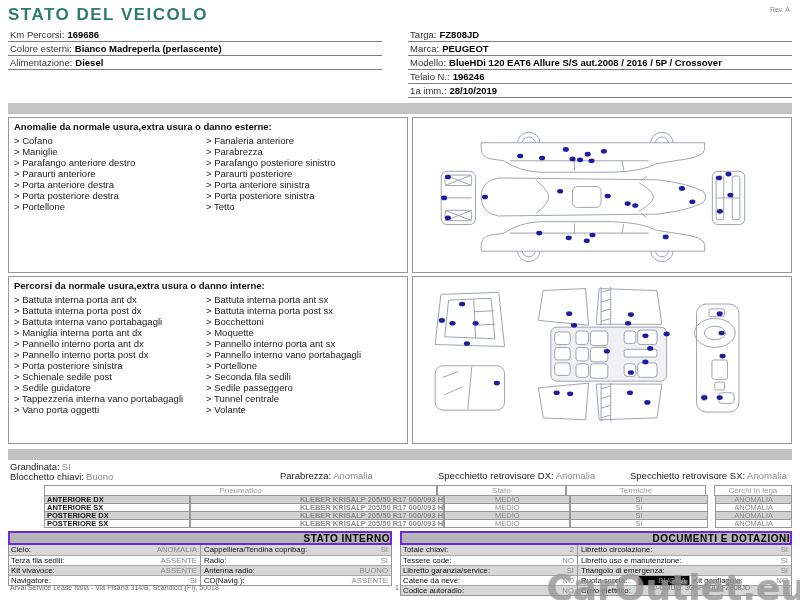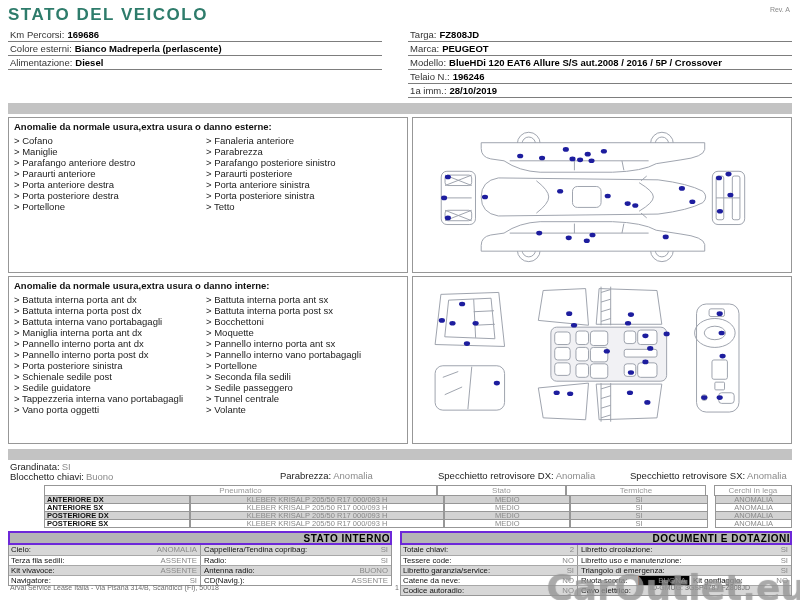--- a/index.html
+++ b/index.html
@@ -45,21 +45,21 @@
   .gval { color:#8a8a8a; margin-left:2px; }
 
   
   .tire-table { margin-top:2px;padding-left:36px; }
   .tire-head, .tire-row { display:flex; }
   .th, .cell { border:1px solid #979797; margin-top:-1px; }
   .th { height:11px; line-height:10px; font-size:8px; color:#9a9a9a; text-align:center; background:#fff; }
   .cell { height:9px; line-height:8px; font-size:7.5px; }
   .th-pneu { width:412px; } .th-stato { width:135px; } .th-term { width:147px; } .th-cerchi { width:82px; }
   .td-pos { width:156px; font-weight:bold; color:#111; padding-left:2px; }
-  .td-tire { width:272px; text-align:center; color:#8a8a8a; }
+  .td-tire { width:272px; text-align:right; color:#8a8a8a;font-weight:bold; }
   .td-stato { width:135px; text-align:center; color:#8a8a8a; }
   .td-term { width:147px; text-align:center; color:#8a8a8a; }
   .td-cerchi { width:82px; text-align:center; color:#8a8a8a; }
   .tire-gap { width:8px; }
   .tire-rows .tire-row:nth-child(odd) .cell { background:#d2d2d2; }
 
   
   .bottom-tables { display:flex; gap:8px; margin-top:3px; }
   .bt-left { width:384px; } .bt-right { width:392px; }
   .bt-header { background:#b5b5b5; border:2px solid #6d28d9; text-align:right; font-weight:bold; font-size:10px; height:14px; line-height:12px; color:#000; letter-spacing:0.5px; }
@@ -217,21 +217,21 @@
             <ellipse class="dot" cx="322" cy="59" rx="3.2" ry="2.4"></ellipse>
           <ellipse class="dot" cx="324" cy="81" rx="3.2" ry="2.4"></ellipse>
             <ellipse class="dot" cx="313" cy="98" rx="3.2" ry="2.4"></ellipse>
         </g>
       </svg>
     </div>
   </div>
 
   <div class="panel-row row2">
     <div class="panel list-panel">
-      <div class="panel-title">Anomalie da normale usura,extra usura o danno interne:</div>
+      <div class="panel-title">Percorsi da normale usura,extra usura o danno interne:</div>
       <div class="cols">
         <div class="col">
             <div class="anomaly-item">&gt; Battuta interna porta ant dx</div>
             <div class="anomaly-item">&gt; Battuta interna porta post dx</div>
             <div class="anomaly-item">&gt; Battuta interna vano portabagagli</div>
             <div class="anomaly-item">&gt; Maniglia interna porta ant dx</div>
             <div class="anomaly-item">&gt; Pannello interno porta ant dx</div>
             <div class="anomaly-item">&gt; Pannello interno porta post dx</div>
             <div class="anomaly-item">&gt; Porta posteriore sinistra</div>
             <div class="anomaly-item">&gt; Schienale sedile post</div>

